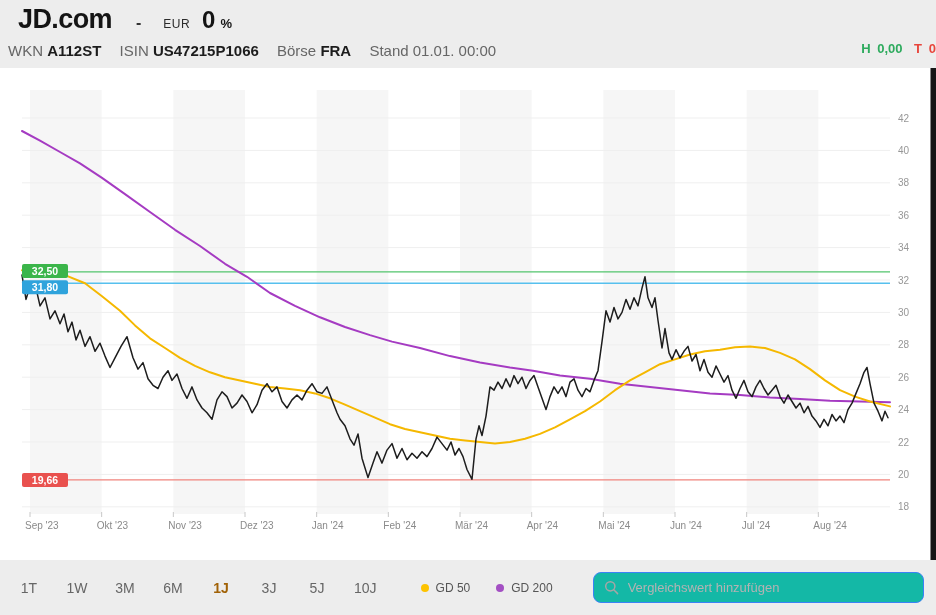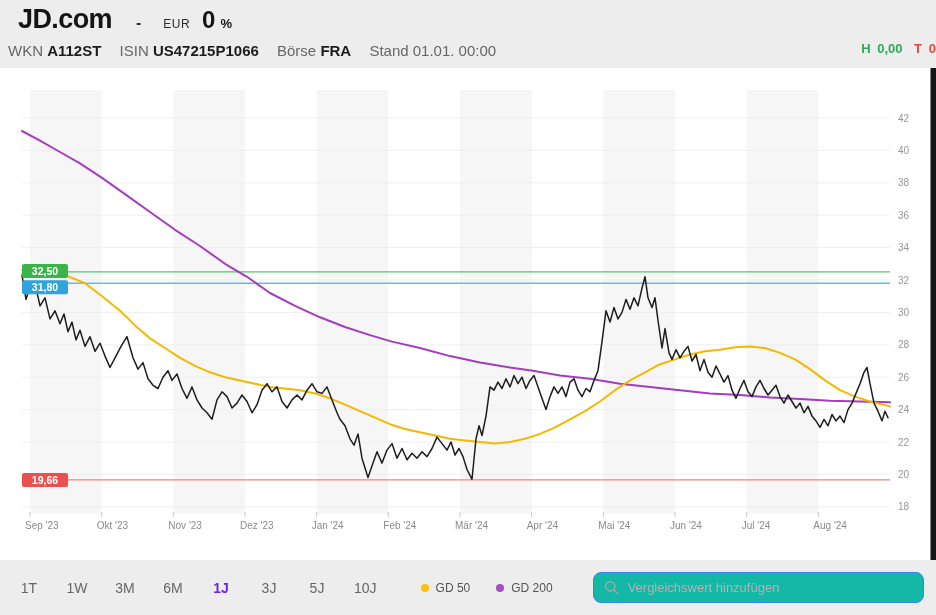--- a/index.html
+++ b/index.html
@@ -160,21 +160,21 @@
     </g>
     <rect x="930.5" y="0" width="5.5" height="492" fill="#161616"></rect>
   </svg>
 
 <div class="toolbar">
   <div class="ranges">
       <div class="range-btn">1T</div>
       <div class="range-btn">1W</div>
       <div class="range-btn">3M</div>
       <div class="range-btn">6M</div>
-      <div class="range-btn active" style="color: #6d28d9;">1J</div>
+      <div class="range-btn active" style="color: #a16207;">1J</div>
       <div class="range-btn">3J</div>
       <div class="range-btn">5J</div>
       <div class="range-btn">10J</div>
     </div>
   <div class="legend">
       <div class="legend-item">
         <span class="legend-dot" style="background: rgb(253, 195, 0);"></span>
         <span class="legend-label">GD 50</span>
       </div>
       <div class="legend-item">

